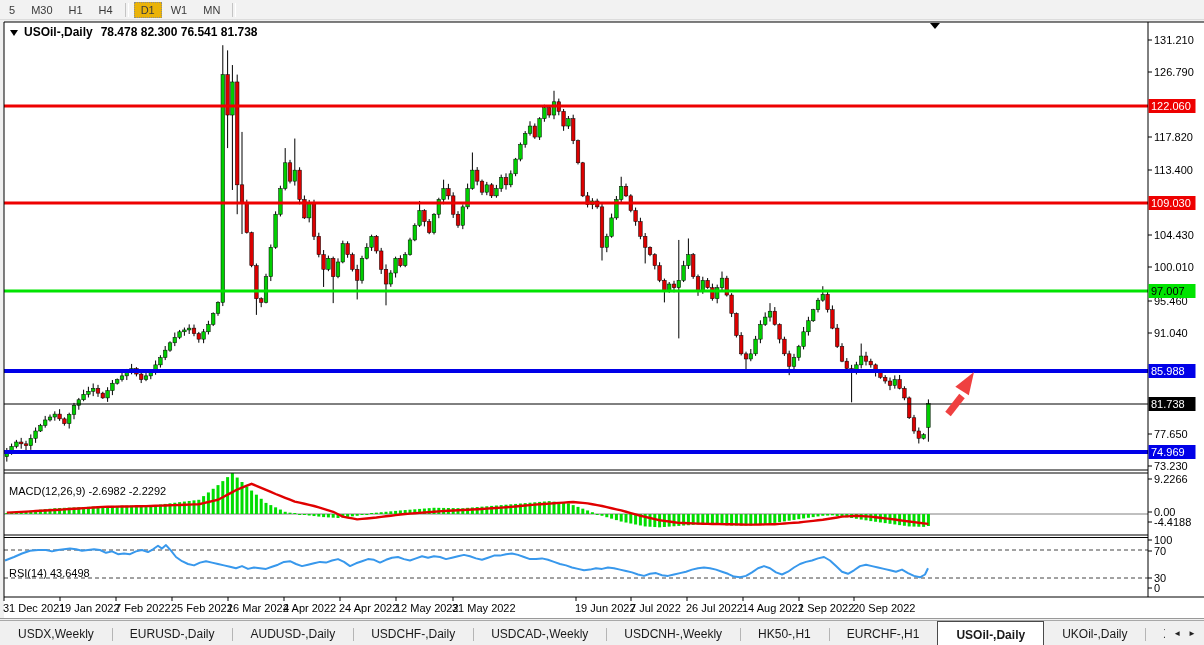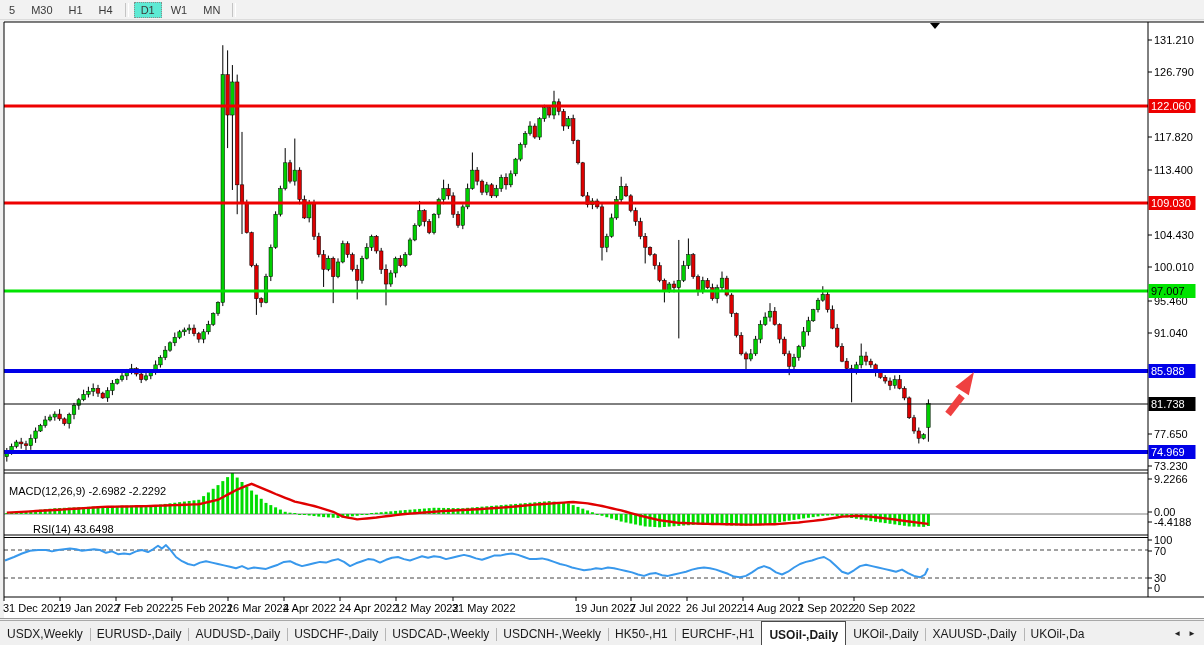--- a/index.html
+++ b/index.html
@@ -2,35 +2,35 @@
 <html><head>
 <meta charset="utf-8">
 <style>
   html,body{margin:0;padding:0;}
   .app{position:relative;width:1204px;height:645px;background:#f0f0f0;
        font-family:"Liberation Sans",sans-serif;overflow:hidden;}
   
   .toolbar{position:absolute;left:0;top:0;right:0;height:19px;display:flex;align-items:center;
            background:#f2f2f2;border-bottom:1px solid #dcdcdc;padding-left:1px;}
   .tf-btn{font-size:11px;color:#3a3a3a;padding:1px 6px;margin:0 1px;border:1px solid transparent;cursor:default;}
-  .tf-btn.active{background:#5eead4;border:1px dotted #8a8a8a;}
+  .tf-btn.active{background:#eab308;border:1px dotted #8a8a8a;}
   .tf-sep{width:2px;height:14px;border-left:1px solid #c4c4c4;border-right:1px solid #ffffff;margin:0 4px;}
   
   .chart-title{position:absolute;left:10px;top:25px;font-size:12px;font-weight:bold;color:#000;white-space:nowrap;}
   .chart-title .tri{display:inline-block;width:0;height:0;border-left:4px solid transparent;
         border-right:4px solid transparent;border-top:6px solid #000;margin-right:6px;}
   .chart-title .ohlc{margin-left:8px;}
   .ind-label{position:absolute;font-size:11px;color:#000;white-space:nowrap;}
   #macd-label{left:9px;top:485px;}
-  #rsi-label{left:9px;top:523px;margin-left:24px;}
+  #rsi-label{left:9px;top:567px;}
   
   .tabbar{position:absolute;left:0;top:620px;right:0;height:25px;background:#f0f0f0;
           border-top:1px solid #a8a8a8;display:flex;align-items:stretch;}
   .tabs{display:flex;flex:1;overflow:hidden;align-items:stretch;padding-top:2px;}
-  .tab{font-size:12px;color:#1a1a1a;padding:4px 7px 3px;white-space:nowrap;position:relative;cursor:default;}
+  .tab{font-size:12px;color:#1a1a1a;padding:4px 18px 3px;white-space:nowrap;position:relative;cursor:default;}
   .tab:not(.active)+.tab:not(.active)::before{content:"";position:absolute;left:0;top:5px;bottom:5px;
         width:1px;background:#b5b5b5;}
   .tab.active{background:#fff;border:1px solid #4a4a4a;border-bottom:none;font-weight:bold;margin-top:-2px;
         padding-top:6px;z-index:2;}
   .tab-arrows{display:flex;align-items:center;gap:7px;padding:0 8px;font-size:8px;color:#222;}
   .tab-arrows span{cursor:default;}
   svg text{font-family:"Liberation Sans",sans-serif;}
 </style>
 </head>
 <body>
@@ -734,20 +734,23 @@
         <text x="686" y="612" font-size="11" fill="#000">26 Jul 2022</text>
         <line x1="743" y1="597" x2="743" y2="601" stroke="#000" stroke-width="1"></line>
         <text x="742" y="612" font-size="11" fill="#000">14 Aug 2022</text>
         <line x1="799" y1="597" x2="799" y2="601" stroke="#000" stroke-width="1"></line>
         <text x="798" y="612" font-size="11" fill="#000">1 Sep 2022</text>
         <line x1="854" y1="597" x2="854" y2="601" stroke="#000" stroke-width="1"></line>
         <text x="853" y="612" font-size="11" fill="#000">20 Sep 2022</text>
       </g>
     </svg>
 
+  <div class="chart-title">
+    <span class="tri"></span><span>USOil-,Daily</span><span class="ohlc">78.478 82.300 76.541 81.738</span>
+  </div>
   <div class="ind-label" id="macd-label">MACD(12,26,9) -2.6982 -2.2292</div>
   <div class="ind-label" id="rsi-label">RSI(14) 43.6498</div>
 
   <div class="tabbar">
     <div class="tabs">
         <span class="tab">USDX,Weekly</span>
         <span class="tab">EURUSD-,Daily</span>
         <span class="tab">AUDUSD-,Daily</span>
         <span class="tab">USDCHF-,Daily</span>
         <span class="tab">USDCAD-,Weekly</span>

